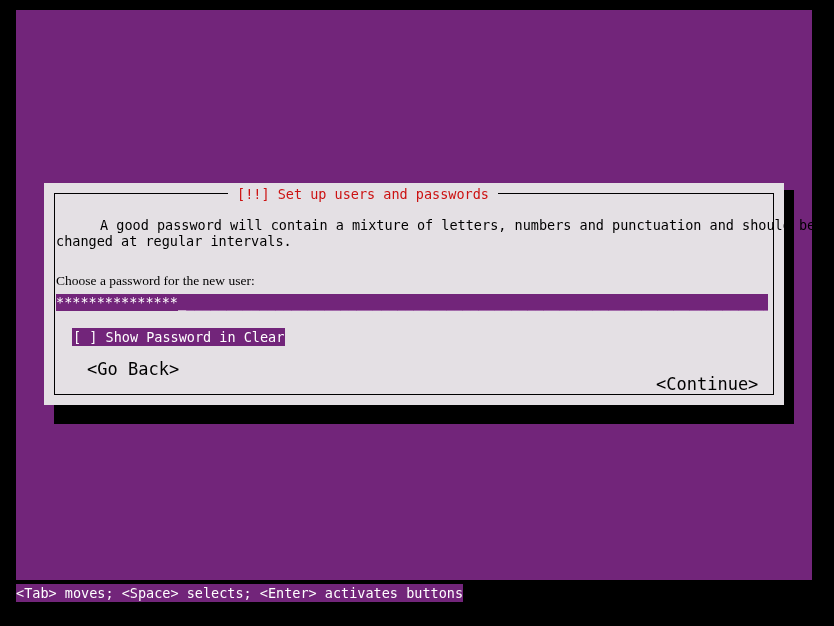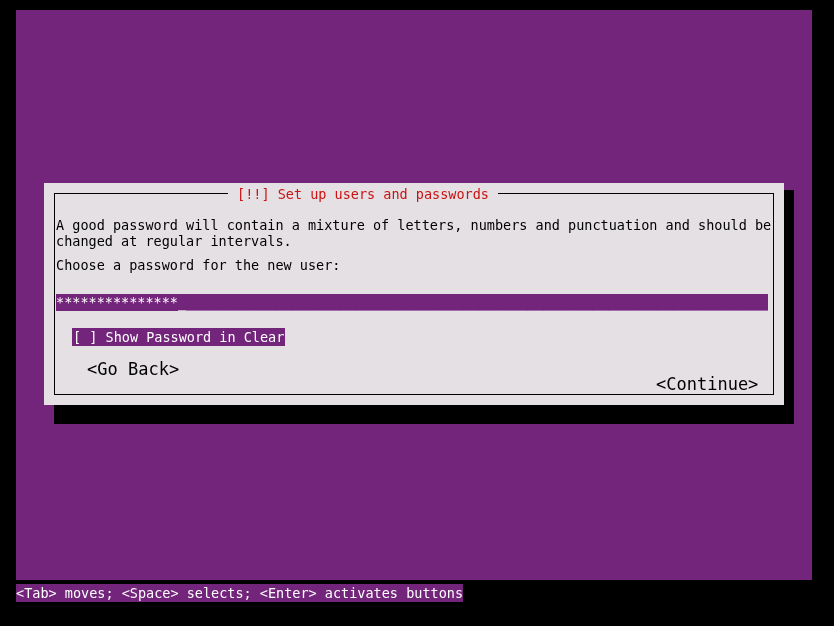--- a/index.html
+++ b/index.html
@@ -87,23 +87,23 @@
 
   
   .line {
     position: absolute;
     white-space: pre;
     font-size: 13.5px;
     line-height: 16px;
     color: #000000;
     letter-spacing: 0px;
   }
-  #body-l1 { left: 56px; top: 217px; }
+  #body-l1 { left: 56px; top: 217px; padding-left: 44px; }
   #body-l2 { left: 56px; top: 233px; }
-  #body-l3 { left: 56px; top: 257px; }
+  #body-l3 { left: 56px; top: 273px; font-family: Liberation Serif, serif; }
 
   
   #password-field {
     position: absolute;
     left: 56px;
     top: 294px;
     width: 712px;
     height: 17px;
     background: #72257a;
     color: #ffffff;

